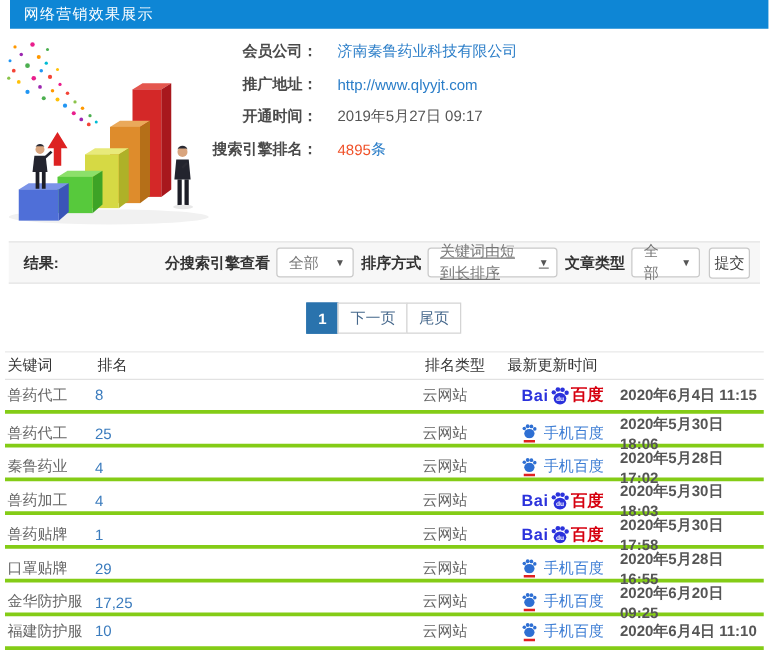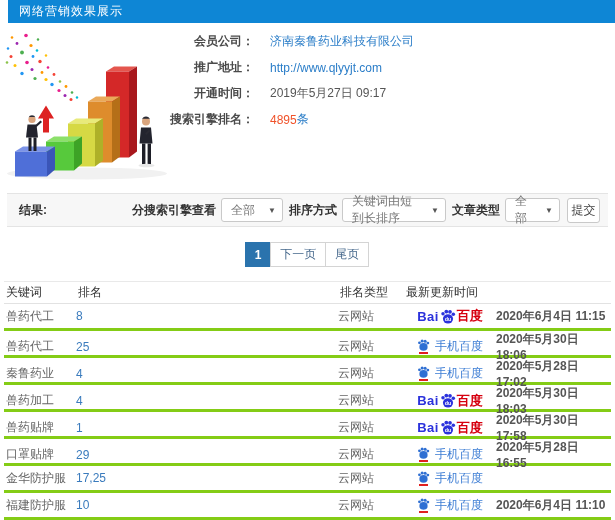--- a/index.html
+++ b/index.html
@@ -23,21 +23,21 @@
   .val-unit { color:#2a7dc8; }
 
   
   .filter-bar { margin:0 7px; height:34px; background:#f7f7f7; border-top:1px solid #e4e4e4; border-bottom:1px solid #e4e4e4; display:flex; align-items:center; padding:0 8px; }
   .filter-result-label { font-weight:bold; color:#333; margin-left:4px; }
   .filter-controls { margin-left:auto; display:flex; align-items:center; }
   .filter-label { font-weight:bold; color:#333; margin:0 5px 0 6px; white-space:nowrap; }
   .select-box { background:#fff; border:1px solid #c9c9c9; border-radius:3px; height:24px; display:flex; align-items:center; padding:0 6px 0 9px; color:#777; cursor:pointer; }
   .select-box .caret { margin-left:auto; padding-left:8px; font-size:8px; color:#555; }
   .sel-engine { width:62px; }
-  .sel-sort { width:104px; }
+  .sel-sort { width:104px;text-decoration:underline; }
   .sel-type { width:55px; }
   .submit-btn { margin-left:7px; height:25px; width:33px; background:#fff; border:1px solid #c9c9c9; border-radius:3px; color:#444; font-size:12px; cursor:pointer; }
 
   
   .pagination { display:flex; justify-content:center; margin-top:15px; }
   .page-btn { min-width:26px; height:25px; display:flex; align-items:center; justify-content:center; border:1px solid #d4d4d4; background:#fff; color:#46688c; padding:0 9px; margin-left:-1px; cursor:pointer; }
   .page-btn.active { background:#2a73ad; border-color:#2a73ad; color:#fff; font-weight:bold; }
 
   
   .results-table { margin:14px 4px 0 4px; }
@@ -373,20 +373,21 @@
               <circle cx="15" cy="3.9" r="2.8"></circle>
                     <circle cx="20" cy="7.5" r="2.6"></circle>
               <ellipse cx="12" cy="14.5" rx="7.6" ry="7"></ellipse>
             </g>
           </svg>
           <span class="red-underline"></span>
         </span>
         <span class="mb-text">手机百度</span>
       </span>
     </span>
+    <span class="c-time">2020年6月20日 09:25</span>
   </div>
         <div class="tr row">
     <span class="c-keyword">福建防护服</span>
     <span class="c-rank">10</span>
     <span class="c-ranktype">云网站</span>
     <span class="c-engine">
 
       <span class="mobile-baidu">
         <span class="paw-wrap">
           <svg class="paw-small" viewBox="0 0 24 22" xmlns="http://www.w3.org/2000/svg">

